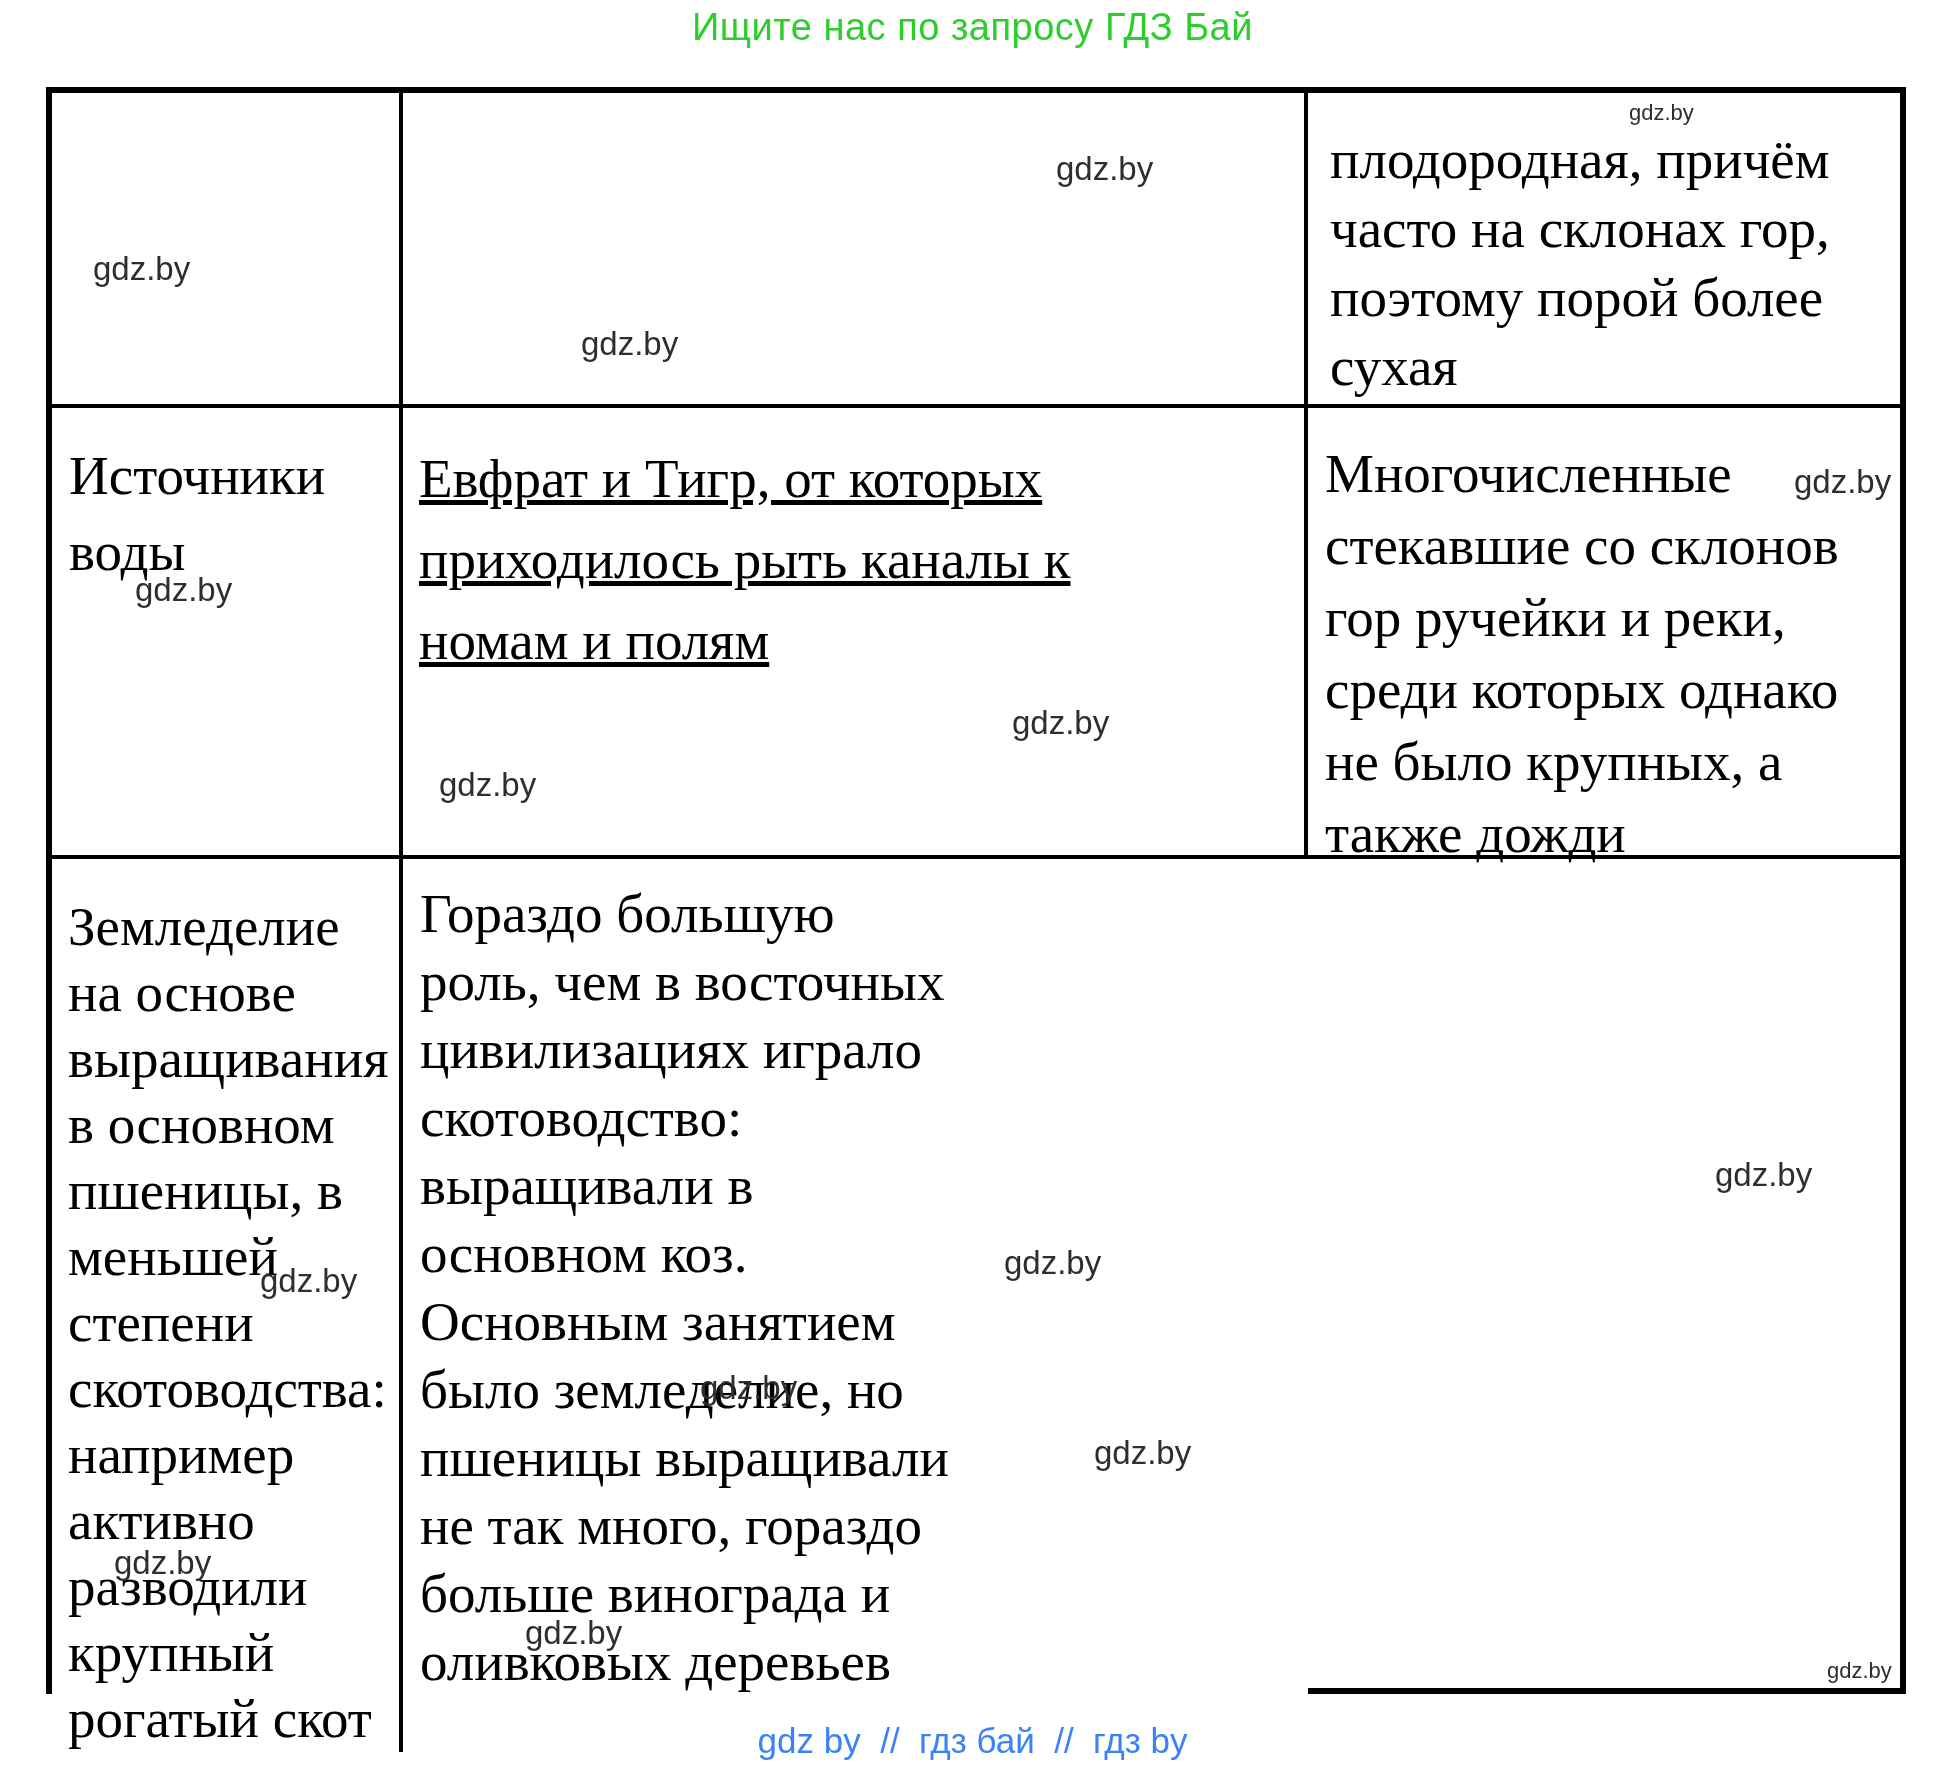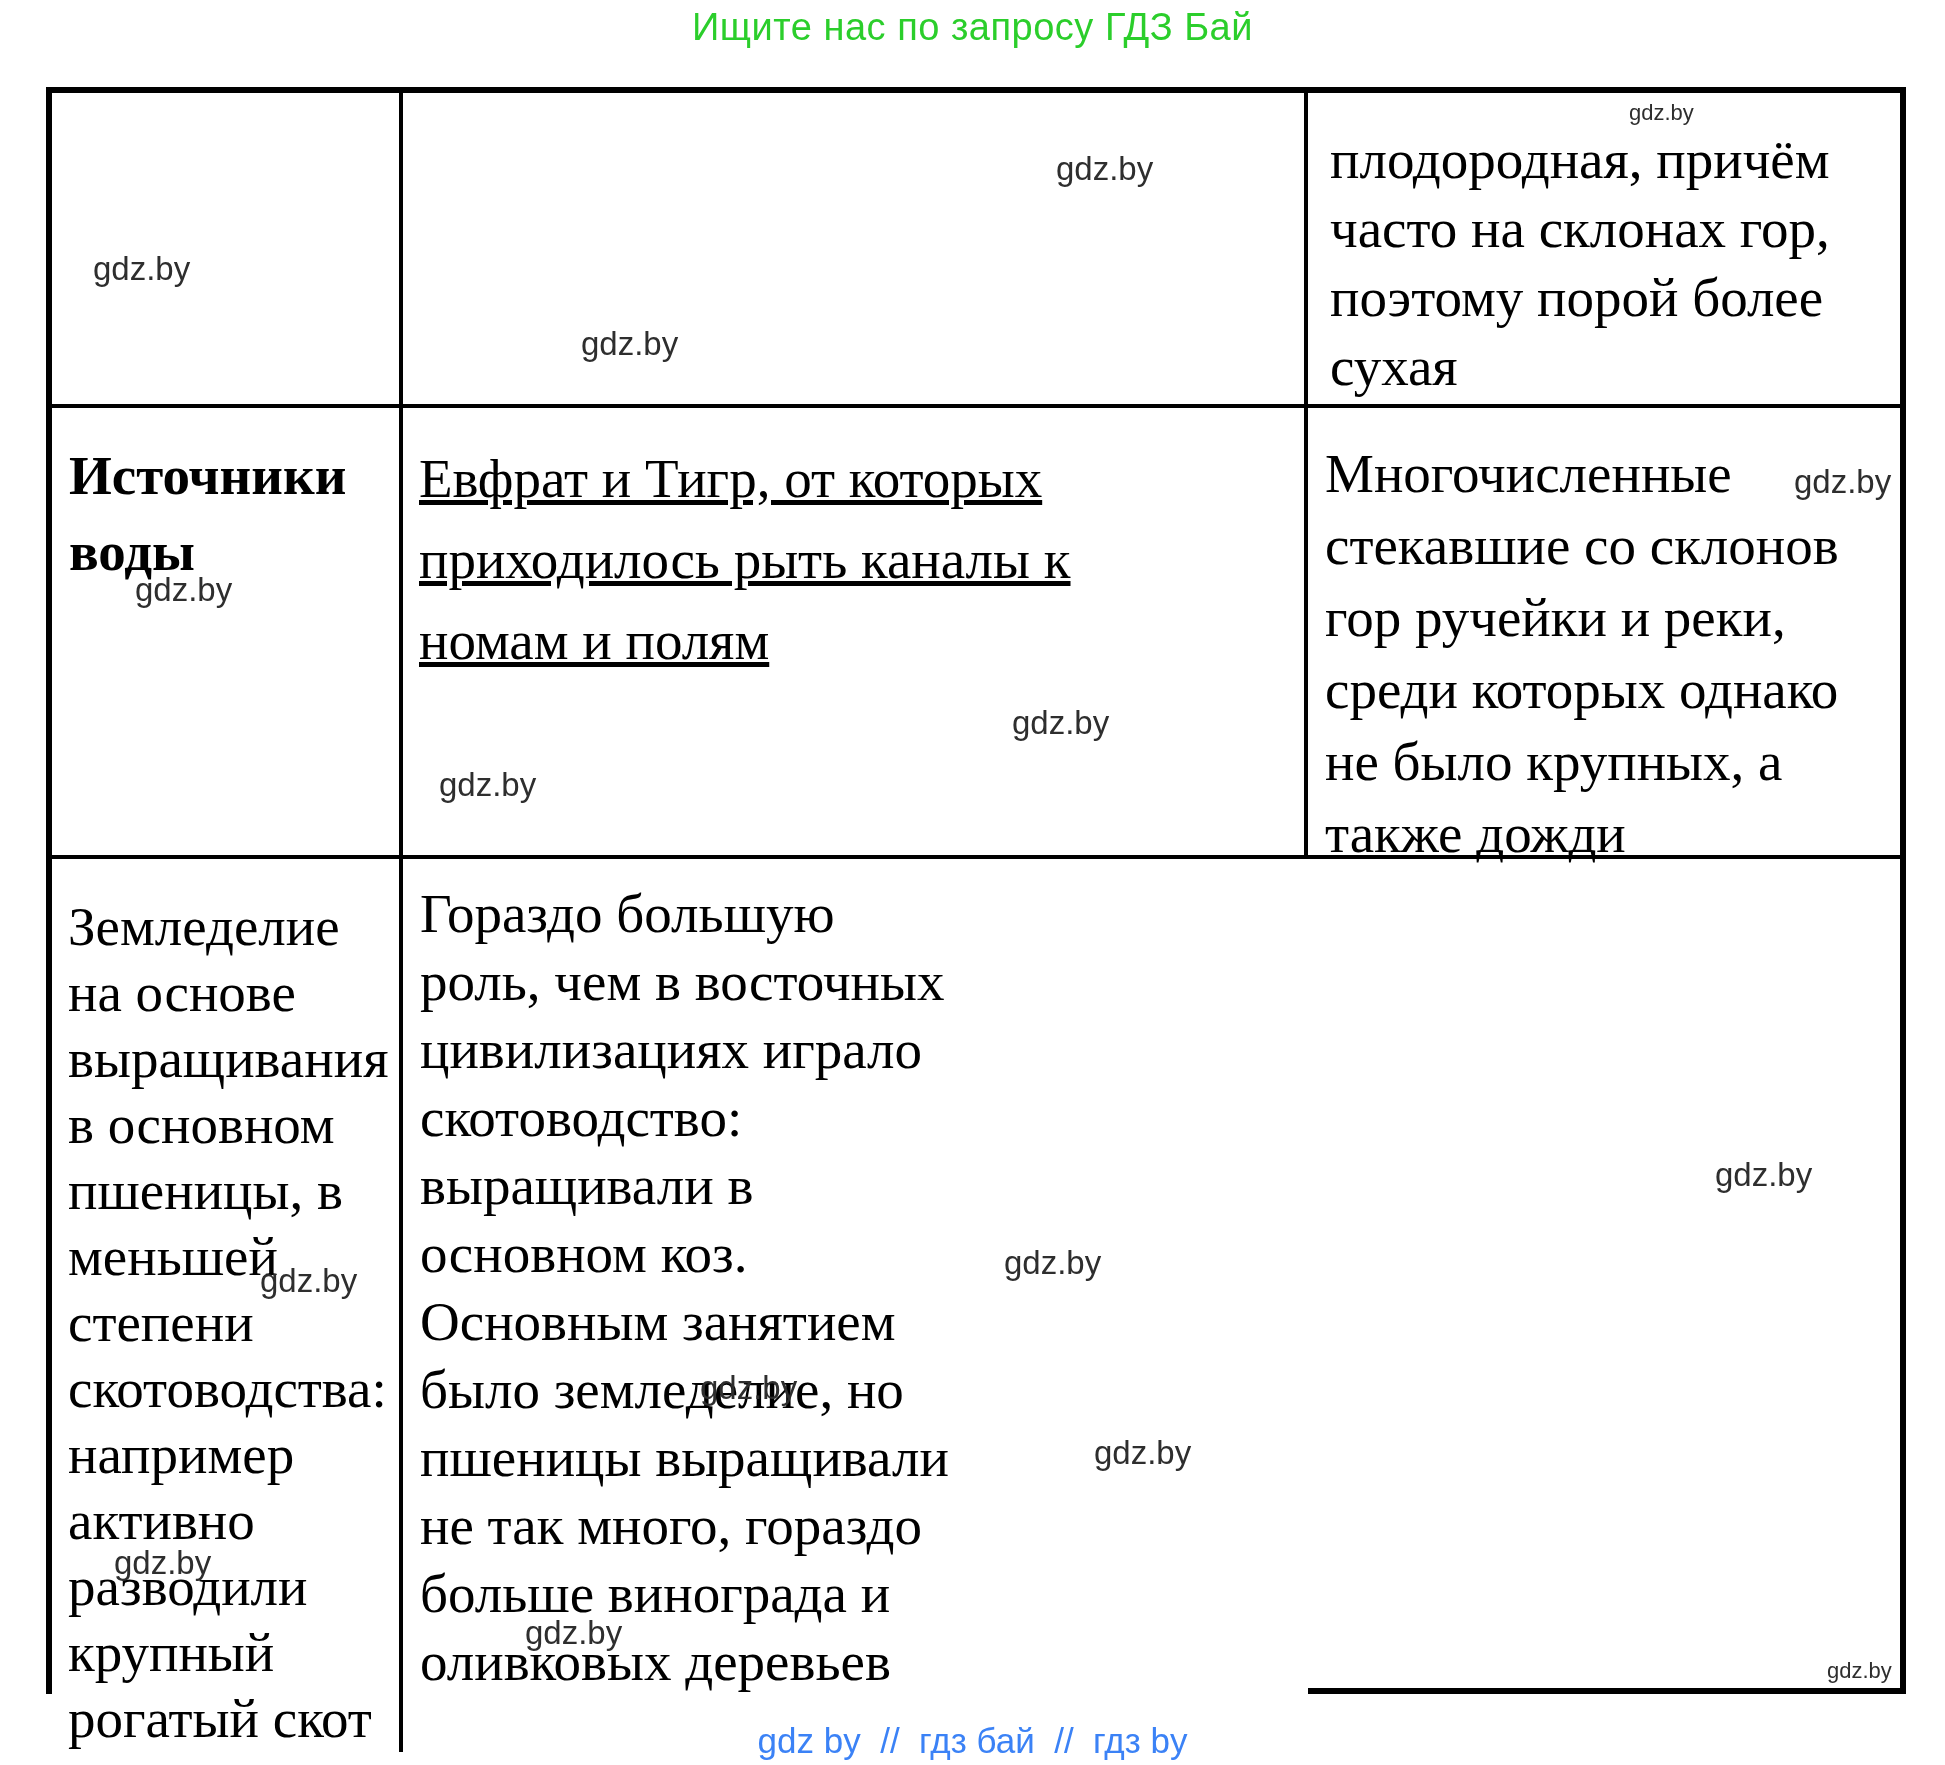--- a/index.html
+++ b/index.html
@@ -33,21 +33,21 @@
     background: #ffffff;
   }
   .cell { position: relative; background: #ffffff; }
   .cell.b-right  { border-right: 4px solid #000000; }
   .cell.b-bottom { border-bottom: 4px solid #000000; }
   .cell-text {
     white-space: pre-line;
     color: #000000;
     font-size: 55px;
   }
-  .label-cell .cell-text { font-weight: bold; }
+  .label-cell .cell-text { font-weight: normal; }
   .r1c3 { padding: 32px 16px 0 22px; }
   .r1c3 .cell-text { line-height: 69px; }
   .r2c1 { padding: 30px 10px 0 17px; }
   .r2c1 .cell-text { line-height: 76px; }
   .r2c2 { padding: 30px 10px 0 16px; text-decoration: underline; }
   .r2c2 .cell-text { line-height: 81px; }
   .r2c3 { padding: 30px 10px 12px 17px; }
   .r2c3 .cell-text { line-height: 72px; }
   .r3c1 { padding: 35px 10px 0 17px; }
   .r3c1 .cell-text { line-height: 75px; }

